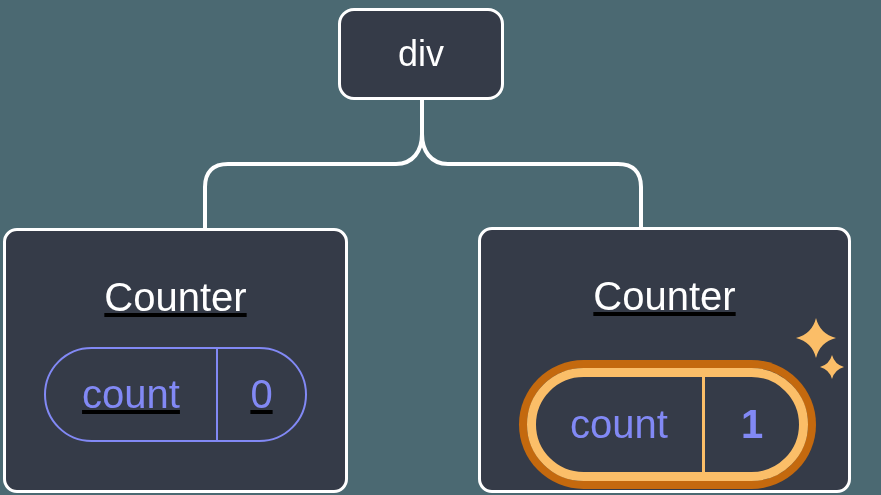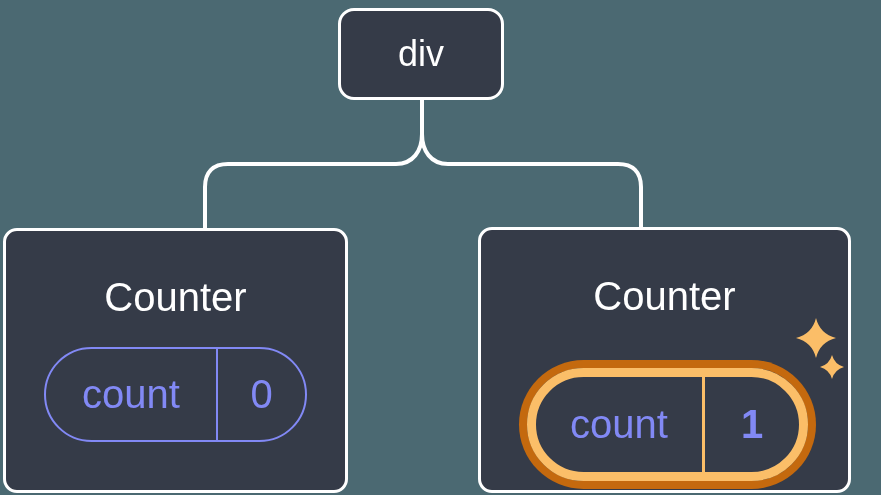--- a/index.html
+++ b/index.html
@@ -49,20 +49,21 @@
     justify-content: center;
     color: var(--text-white);
     font-size: 36px;
     font-weight: 500;
   }
   .card {
     position: absolute;
     background: var(--card-fill);
     border: 3px solid var(--card-border);
     border-radius: 14px;
+    text-decoration: underline;
   }
   .card-left  { left: 3px;   top: 228px; width: 345px; height: 265px; }
   .card-right { left: 478px; top: 227px; width: 373px; height: 266px; }
   .card-title {
     padding-top: 45px;
     text-align: center;
     color: var(--text-white);
     font-size: 40px;
     font-weight: 500;
     line-height: 42px;

